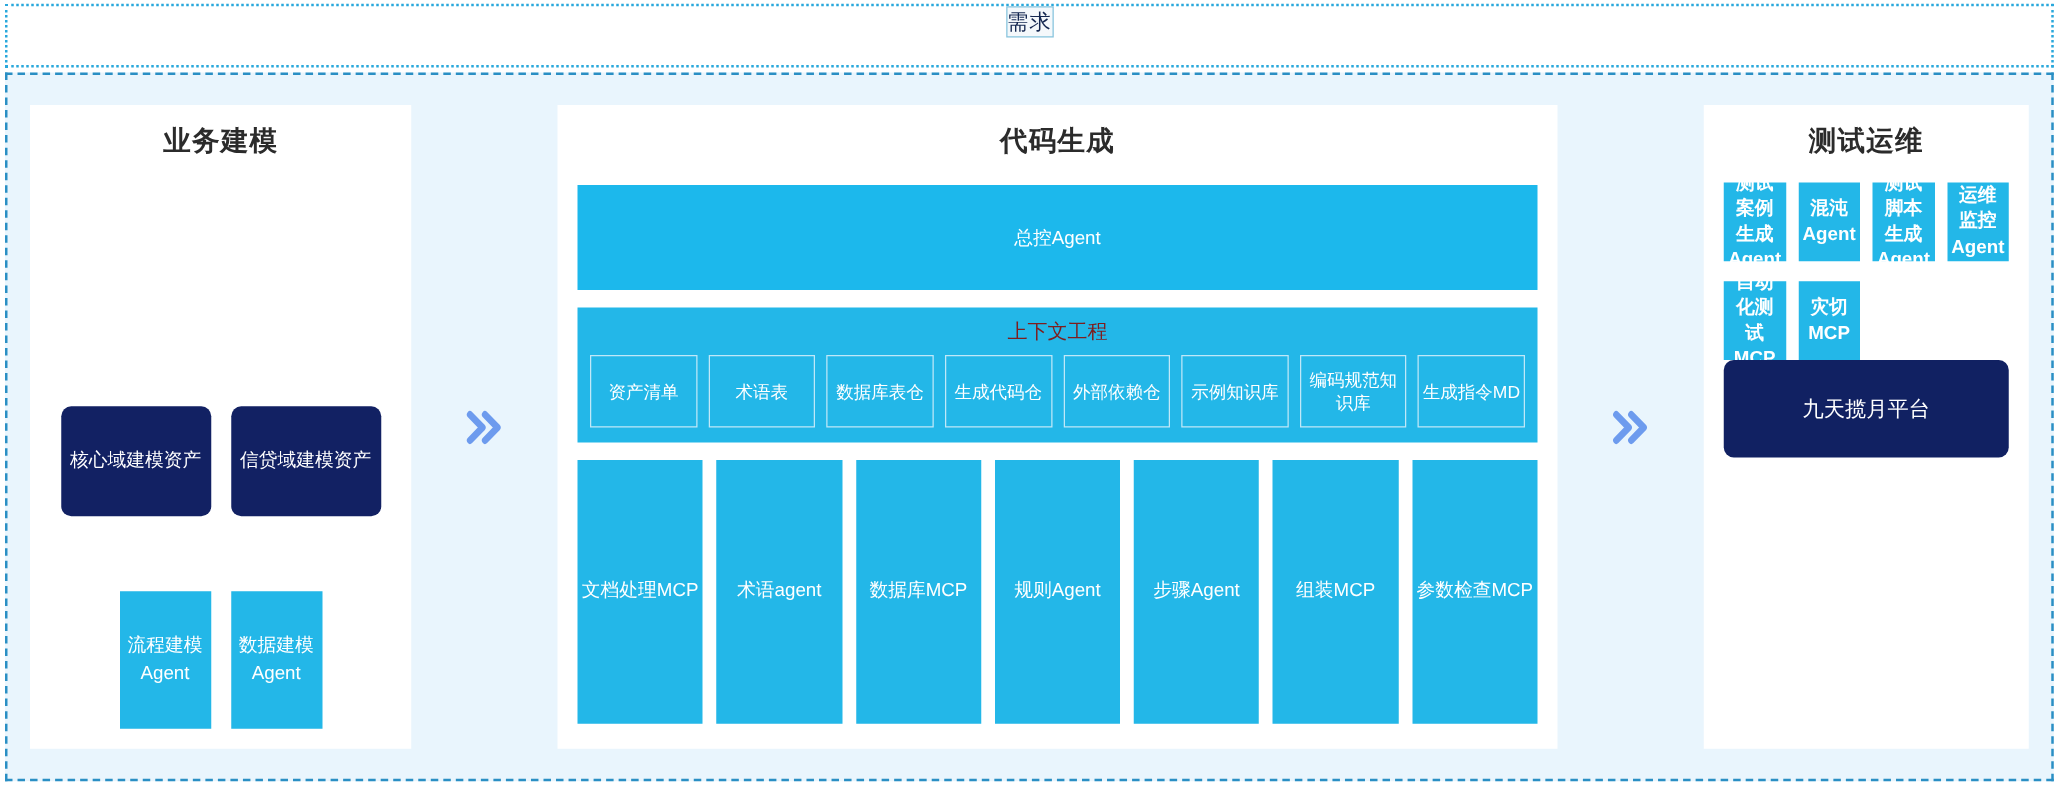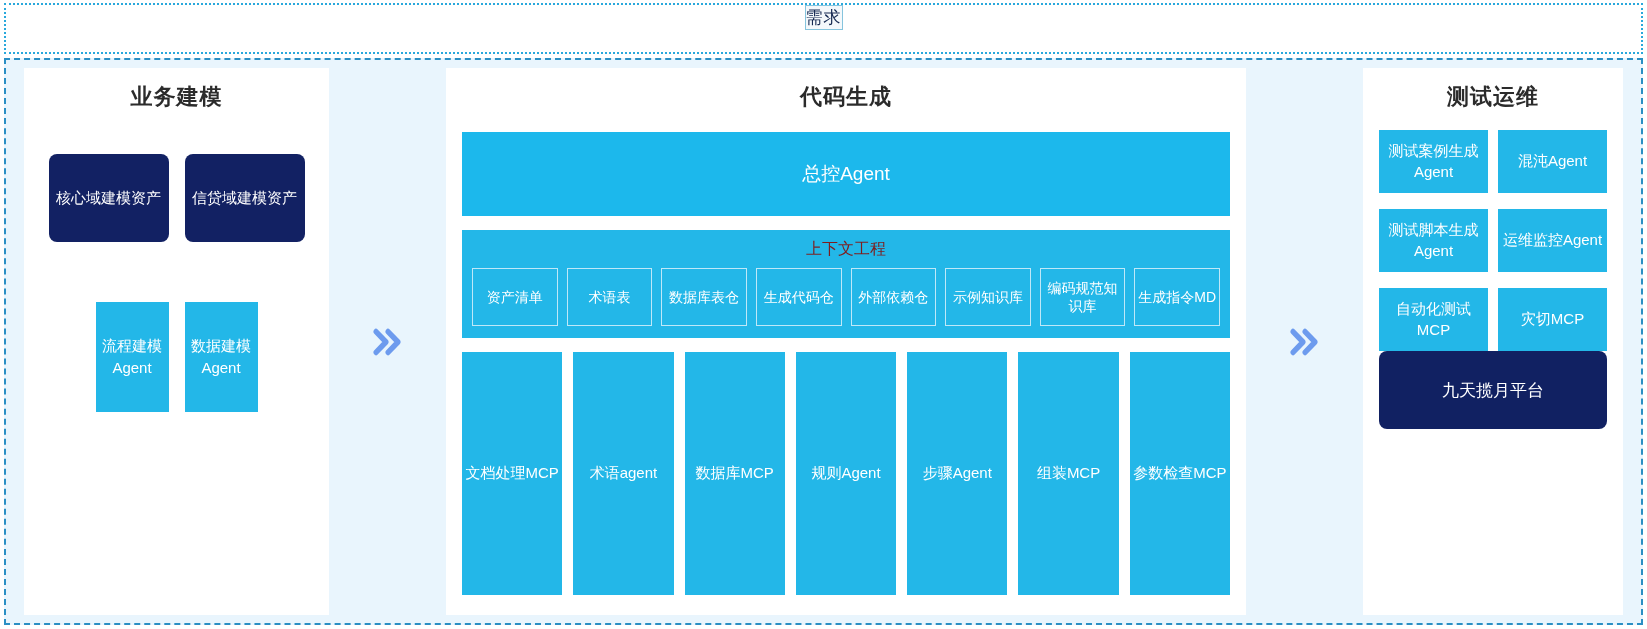--- a/index.html
+++ b/index.html
@@ -38,21 +38,21 @@
     letter-spacing: 1px;
   }
 
   
   .main-frame {
     position: absolute;
     left: 4px; top: 58px;
     width: 1639px; height: 567px;
     border: 2px dashed #2a8fc4;
     background: #e9f5fd;
-    padding: 8px 18px;
+    padding: 24px 18px;
     display: flex;
     align-items: stretch;
   }
 
   .col-left   { width: 305px; flex: 0 0 305px; }
   .col-center { width: 800px; flex: 0 0 800px; }
   .col-right  { width: 260px; flex: 0 0 260px; }
 
   .chev-gap {
     flex: 1 1 auto;
@@ -80,21 +80,21 @@
   .panel-title {
     text-align: center;
     font-size: 22px;
     font-weight: bold;
     color: #2b2b2b;
     letter-spacing: 1px;
     margin-bottom: 8px;
   }
 
   
-  .left-body { flex: 1; display: flex; flex-direction: column; }
+  .left-body { flex: 1; display: flex; flex-direction: column; justify-content: flex-end; }
   .asset-row {
     display: flex;
     gap: 16px;
     margin-top: 34px;
     justify-content: center;
   }
   .asset-box {
     width: 120px; height: 88px;
     background: #122163;
     border-radius: 8px;
@@ -125,21 +125,21 @@
     text-align: center;
   }
 
   
   .center-body { flex: 1; display: flex; flex-direction: column; }
   .master-agent {
     margin-top: 12px;
     height: 84px;
     background: #1cb8ec;
     color: #ffffff;
-    font-size: 19px;
+    font-size: 15px;
     display: flex;
     align-items: center;
     justify-content: center;
   }
   .context-block {
     margin-top: 14px;
     background: #23b7e8;
     padding: 9px 10px 12px 10px;
   }
   .context-title {
@@ -183,22 +183,23 @@
     justify-content: center;
     text-align: center;
     padding: 4px 2px;
   }
 
   
   .right-body { flex: 1; display: flex; flex-direction: column; }
   .ops-grid {
     margin-top: 10px;
     display: grid;
-    grid-template-columns: 1fr 1fr;
+    grid-template-columns: 1fr 1fr 1fr 1fr;
     gap: 16px 10px;
+    font-weight: bold;
   }
   .ops-box {
     height: 63px;
     background: #23b7e8;
     color: #ffffff;
     font-size: 15px;
     line-height: 1.35;
     display: flex;
     align-items: center;
     justify-content: center;

